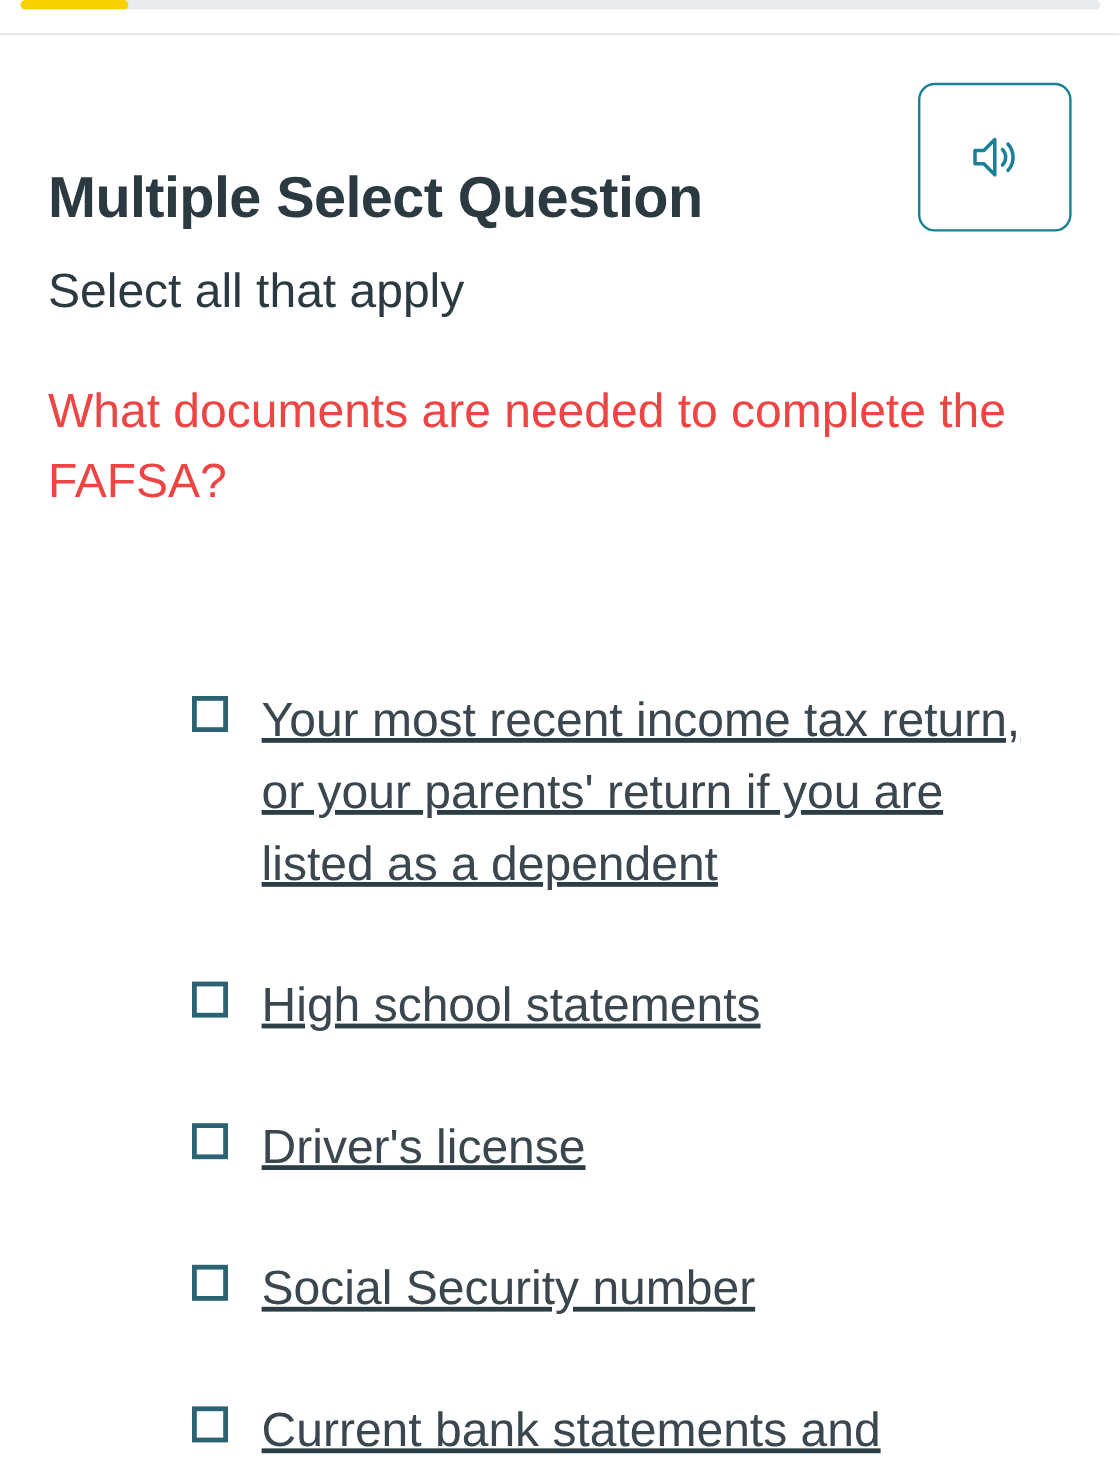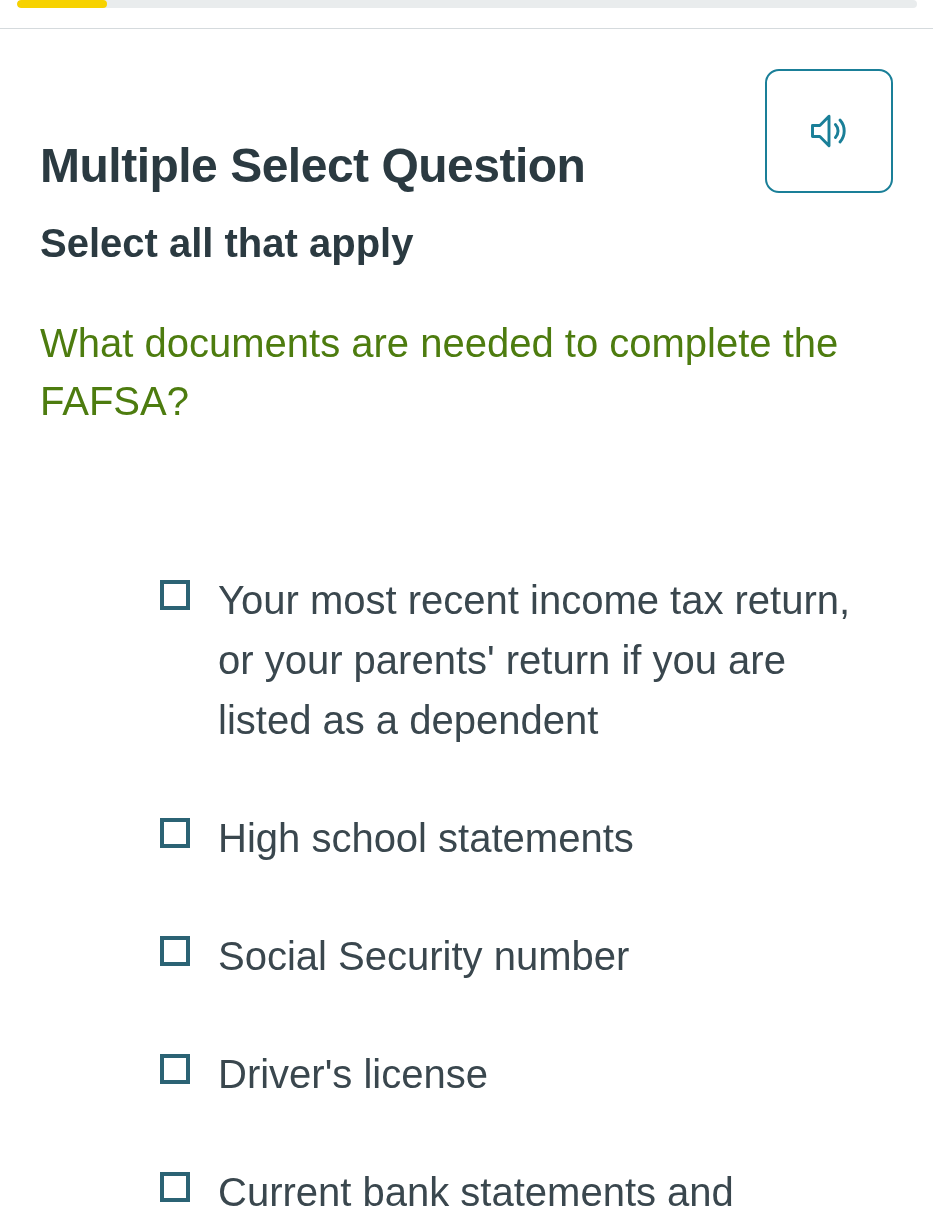--- a/index.html
+++ b/index.html
@@ -58,42 +58,43 @@
     background: #fff;
     display: flex;
     align-items: center;
     justify-content: center;
     cursor: pointer;
     flex-shrink: 0;
   }
   .audio-btn svg { display: block; }
   .subtitle {
     font-size: 40px;
-    font-weight: 700;
+    font-weight: 400;
     color: #2b3a41;
     margin-top: 28px;
   }
   .question {
     font-size: 40px;
     font-weight: 400;
-    color: #4d7c0f;
+    color: #ef4444;
     line-height: 1.45;
     margin-top: 48px;
     max-width: 820px;
   }
   .options {
     margin-top: 140px;
     padding-left: 120px;
     padding-right: 40px;
   }
   .option {
     display: flex;
     align-items: flex-start;
     margin-bottom: 58px;
     cursor: pointer;
+    text-decoration: underline;
   }
   .checkbox {
     width: 30px;
     height: 30px;
     border: 4px solid #2b6374;
     flex-shrink: 0;
     margin-top: 10px;
     margin-right: 28px;
     background: #fff;
   }
@@ -135,24 +136,24 @@
     <div class="option">
       <div class="checkbox"></div>
       <div class="option-label">Your most recent income tax return, or your parents' return if you are list­ed as a dependent</div>
     </div>
     <div class="option">
       <div class="checkbox"></div>
       <div class="option-label">High school statements</div>
     </div>
     <div class="option">
       <div class="checkbox"></div>
-      <div class="option-label">Social Security number</div>
+      <div class="option-label">Driver's license</div>
     </div>
     <div class="option">
       <div class="checkbox"></div>
-      <div class="option-label">Driver's license</div>
+      <div class="option-label">Social Security number</div>
     </div>
     <div class="option">
       <div class="checkbox"></div>
       <div class="option-label">Current bank statements and invest­ment records</div>
     </div>
   </div>
 </div>
 
 </body></html>

